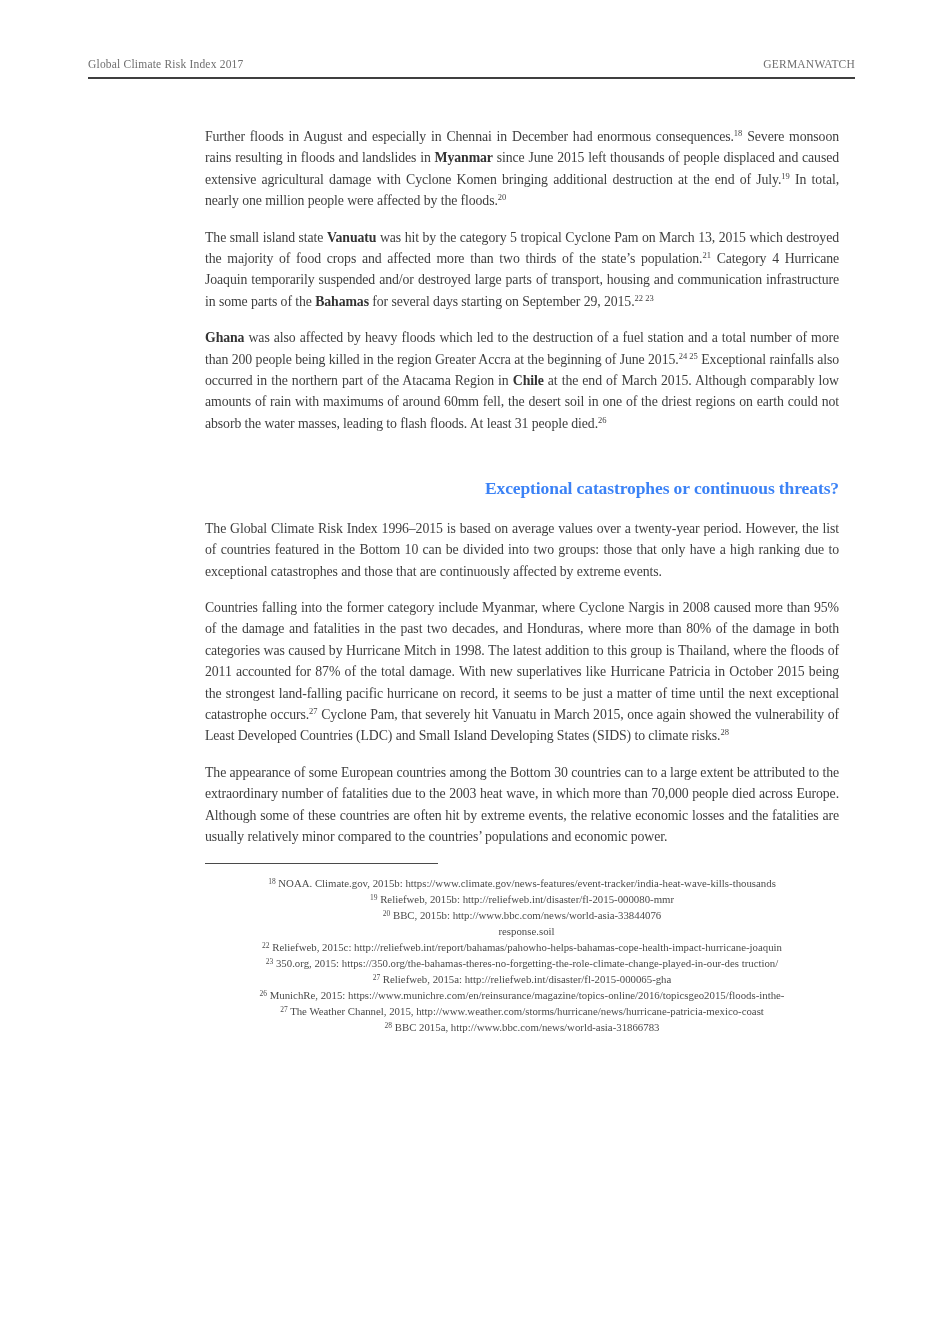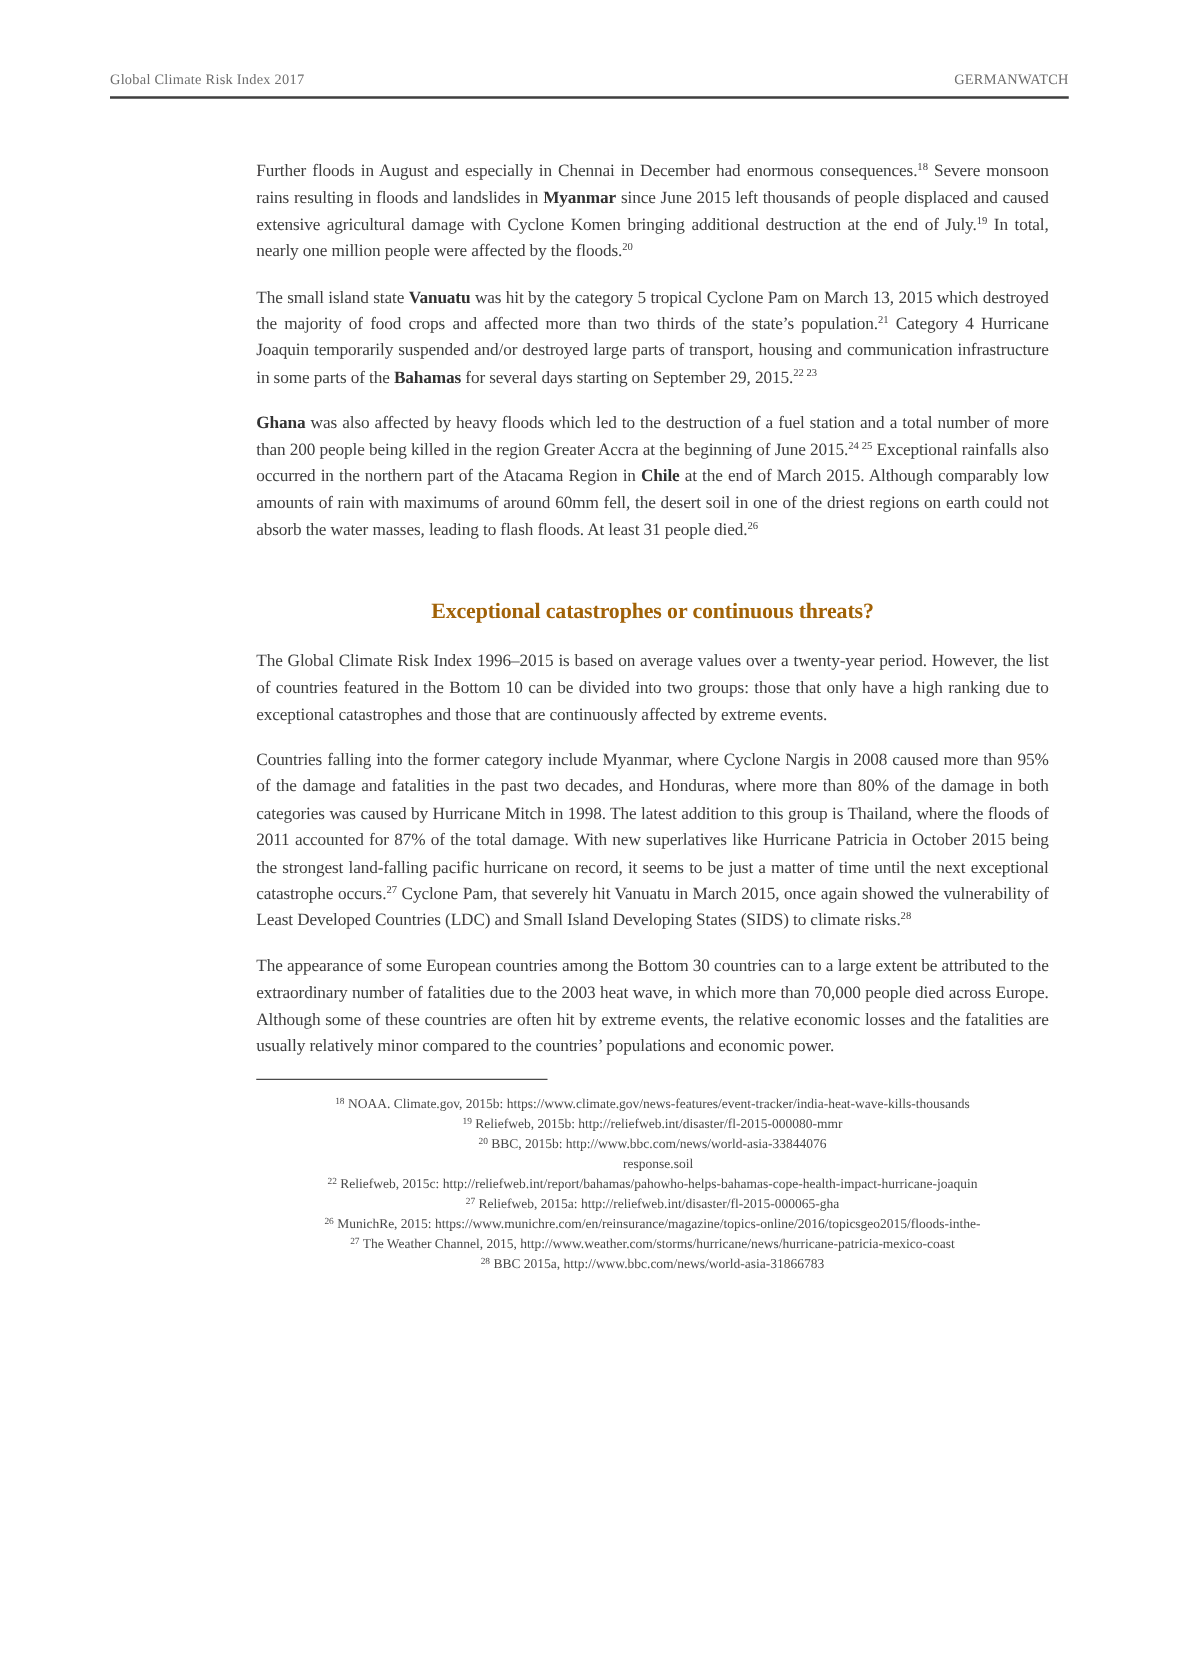--- a/index.html
+++ b/index.html
@@ -27,22 +27,22 @@
     text-align:justify;
     margin-left:48px;
   }
   .para { margin-bottom:15px; }
   .para b { color:#333333; }
   .para sup, .footnote sup {
     font-size:8.5px; line-height:0; vertical-align:baseline;
     position:relative; top:-5px; letter-spacing:0;
   }
   .section-heading {
-    font-size:17.5px; font-weight:bold; color:#a16207;
-    text-align:center; letter-spacing:-0.1px;
+    font-size:17.5px; font-weight:bold; color:#3b82f6;
+    text-align:right; letter-spacing:-0.1px;
     margin:44px 0 18px 0;
   }
   .fn-separator {
     width:233px; height:1px; background:#4a4a4a;
     margin:16px 0 12px 0;
   }
   .footnotes {
     font-size:10.8px; line-height:15.9px; color:#4a4a4a;
     text-align:center; letter-spacing:0;
   }
@@ -92,20 +92,23 @@
         <div class="footnote">
           <div class="fn-line"><sup>20</sup> BBC, 2015b: http://www.bbc.com/news/world-asia-33844076</div>
         </div>
         <div class="footnote">
           <div class="fn-line fn-cont">response.soil</div>
         </div>
         <div class="footnote">
           <div class="fn-line"><sup>22</sup> Reliefweb, 2015c: http://reliefweb.int/report/bahamas/pahowho-helps-bahamas-cope-health-impact-hurricane-joaquin</div>
         </div>
         <div class="footnote">
+          <div class="fn-line"><sup>23</sup> 350.org, 2015: https://350.org/the-bahamas-theres-no-forgetting-the-role-climate-change-played-in-our-des truction/</div>
+        </div>
+        <div class="footnote">
           <div class="fn-line"><sup>27</sup> Reliefweb, 2015a: http://reliefweb.int/disaster/fl-2015-000065-gha</div>
         </div>
         <div class="footnote">
           <div class="fn-line"><sup>26</sup> MunichRe, 2015: https://www.munichre.com/en/reinsurance/magazine/topics-online/2016/topicsgeo2015/floods-inthe-</div>
         </div>
         <div class="footnote">
           <div class="fn-line"><sup>27</sup> The Weather Channel, 2015, http://www.weather.com/storms/hurricane/news/hurricane-patricia-mexico-coast</div>
         </div>
         <div class="footnote">
           <div class="fn-line"><sup>28</sup> BBC 2015a, http://www.bbc.com/news/world-asia-31866783</div>

